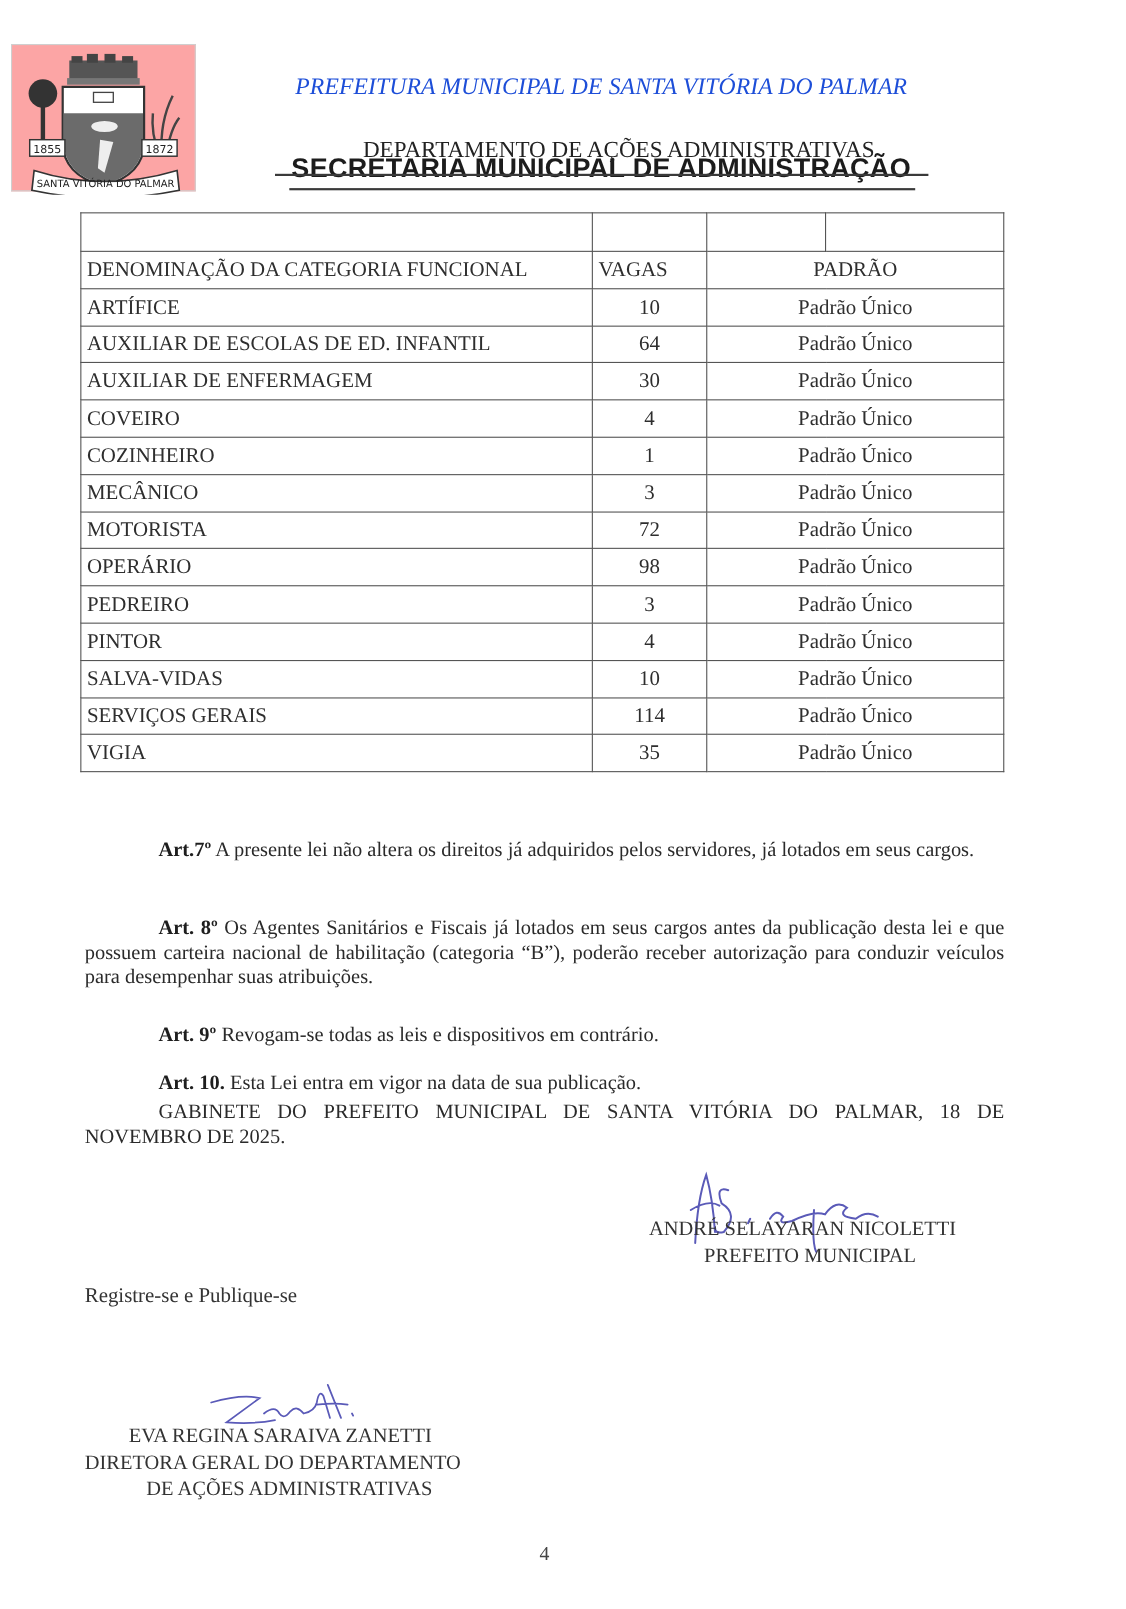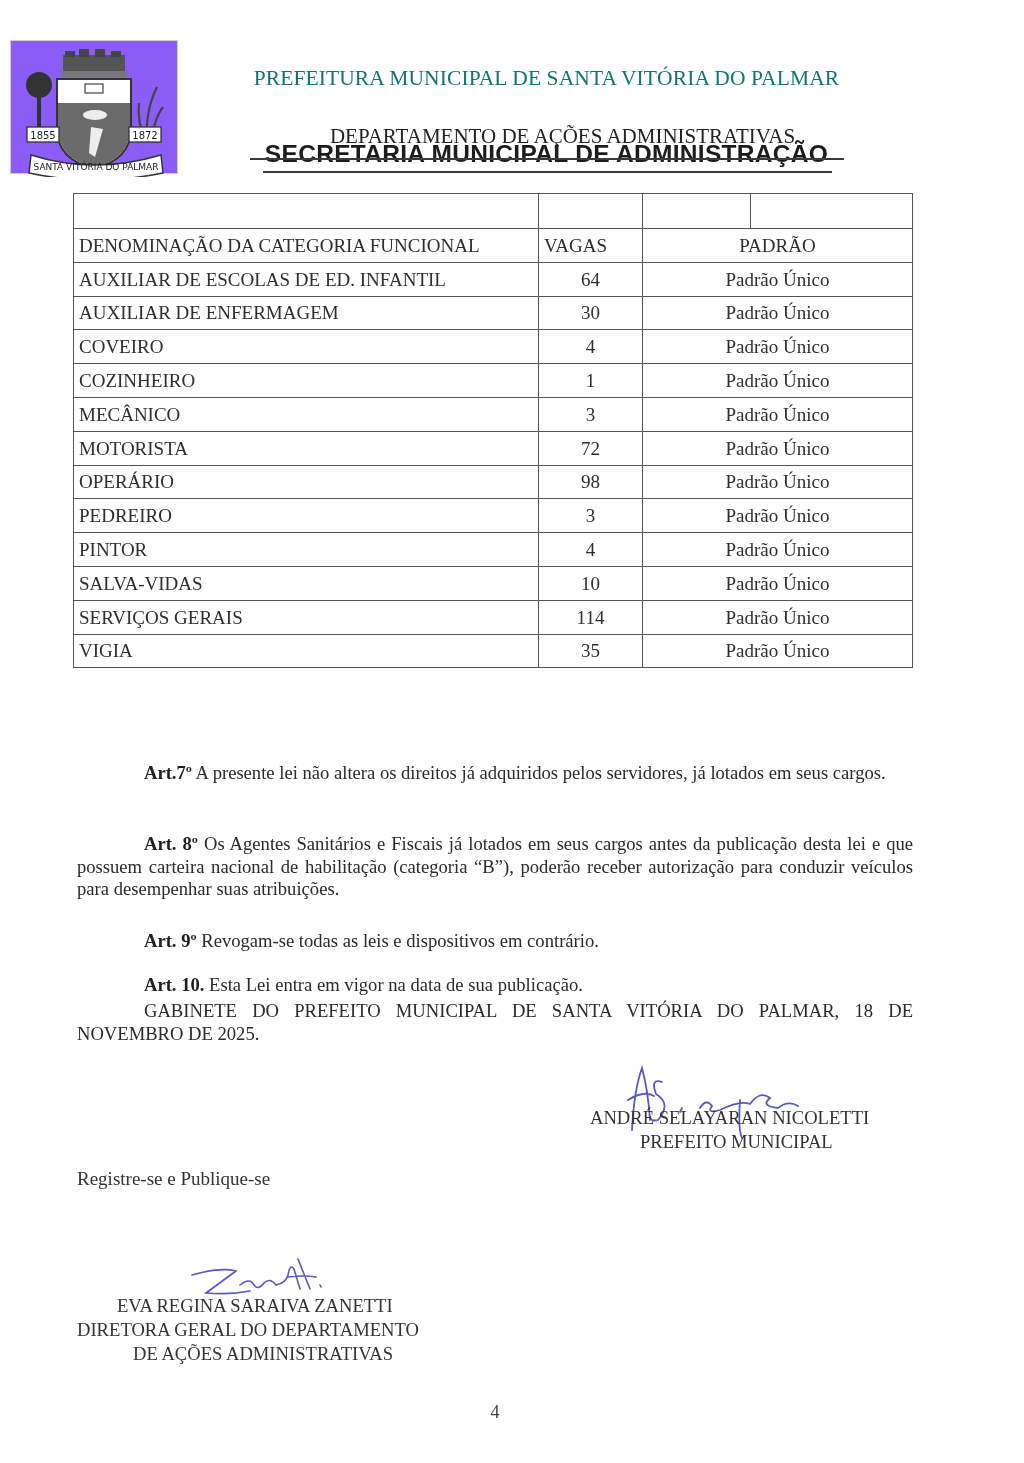--- a/index.html
+++ b/index.html
@@ -5,25 +5,25 @@
   html, body { margin: 0; padding: 0; background: #ffffff; }
   body {
     width: 1024px; height: 1463px; position: relative; overflow: hidden;
     font-family: "Liberation Serif", "DejaVu Serif", serif; color: #2a2a2a;
   }
   .abs { position: absolute; }
 
   
   #logo-box {
     left: 10px; top: 40px; width: 168px; height: 134px;
-    border: 1px solid #cfcfcf; box-sizing: border-box; background: #8b5cf6;
+    border: 1px solid #cfcfcf; box-sizing: border-box; background: #fca5a5;
   }
   #logo-box svg { position: absolute; left: 0; top: 0; }
   .hdr { left: 180px; width: 733px; text-align: center; }
-  #hdr-line1 { top: 66px; font-size: 21.5px; letter-spacing: 0.1px; color: #0f766e; }
+  #hdr-line1 { top: 66px; font-size: 21.5px; letter-spacing: 0.1px; color: #1d4ed8; font-style: italic; }
   #hdr-line2 { top: 106px; font-family: "Liberation Sans", "DejaVu Sans", sans-serif; font-weight: bold; font-size: 24.5px; color: #1c1c1c; letter-spacing: 0.3px; margin-top: 34px; }
   #hdr-line3 { top: 124px; font-size: 21px; color: #222; left: 196px; }
   #hdr-rule1 { left: 250px; top: 158px; width: 594px; height: 2px; background: #3a3a3a; }
   #hdr-rule2 { left: 263px; top: 171px; width: 569px; height: 2px; background: #3a3a3a; }
 
   
   #vagas-table {
     left: 73px; top: 193px; width: 839px;
     border-collapse: collapse; table-layout: fixed;
     font-size: 19px; color: #2e2e2e;
@@ -115,20 +115,25 @@
       <td></td>
     </tr>
     <tr>
       <td class="c-name">DENOMINAÇÃO DA CATEGORIA FUNCIONAL</td>
       <td class="c-vagas hdr-cell">VAGAS</td>
       <td class="c-padrao" colspan="2">PADRÃO</td>
     </tr>
   </tbody>
   <tbody id="table-body">
       <tr>
+        <td class="c-name">ARTÍFICE</td>
+        <td class="c-vagas">10</td>
+        <td class="c-padrao" colspan="2">Padrão Único</td>
+      </tr>
+      <tr>
         <td class="c-name">AUXILIAR DE ESCOLAS DE ED. INFANTIL</td>
         <td class="c-vagas">64</td>
         <td class="c-padrao" colspan="2">Padrão Único</td>
       </tr>
       <tr>
         <td class="c-name">AUXILIAR DE ENFERMAGEM</td>
         <td class="c-vagas">30</td>
         <td class="c-padrao" colspan="2">Padrão Único</td>
       </tr>
       <tr>

